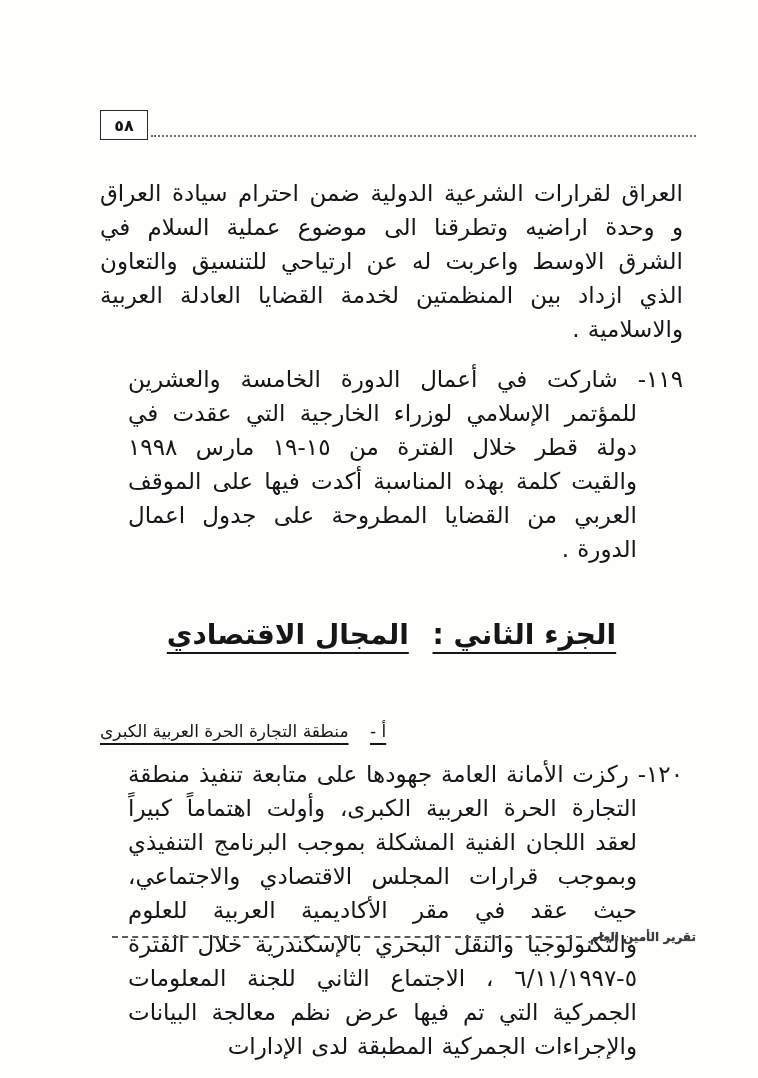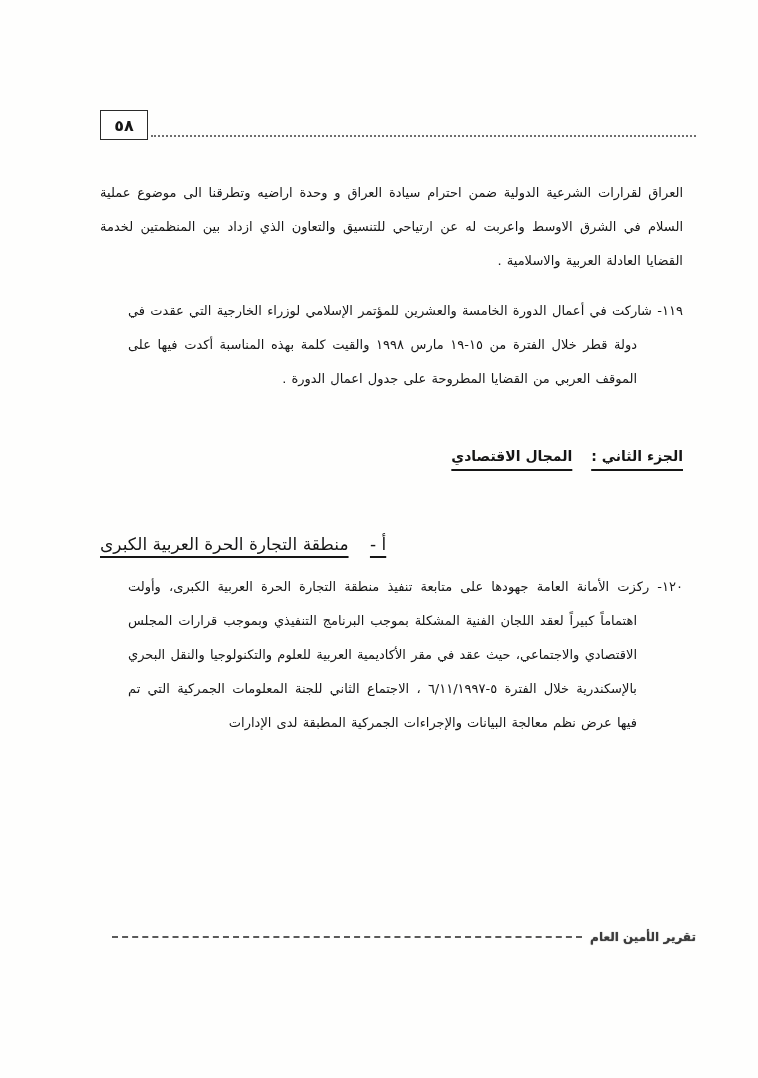--- a/index.html
+++ b/index.html
@@ -55,42 +55,42 @@
   
   .content {
     position: absolute;
     top: 176px;
     right: 75px;
     left: 100px;
   }
 
   .para,
   .list-item {
-    font-size: 13px;
+    font-size: 23px;
     line-height: 34px;
     text-align: justify;
     text-align-last: right;
     word-spacing: 1px;
   }
 
   .list-item {
     margin-top: 16px;
     padding-right: 46px;   
     text-indent: -46px;
     margin-left: 28px;
   }
 
   .item-number {
     font-weight: normal;
   }
 
   .section-heading {
     margin-top: 52px;
-    text-align: right;
-    font-size: 14px;
+    text-align: center;
+    font-size: 28px;
     font-weight: bold;
     letter-spacing: 0.5px;
   }
   .section-heading .seg {
     text-decoration: underline;
     text-decoration-thickness: 2px;
     text-underline-offset: 8px;
   }
   .section-heading .seg + .seg {
     margin-right: 14px;     

